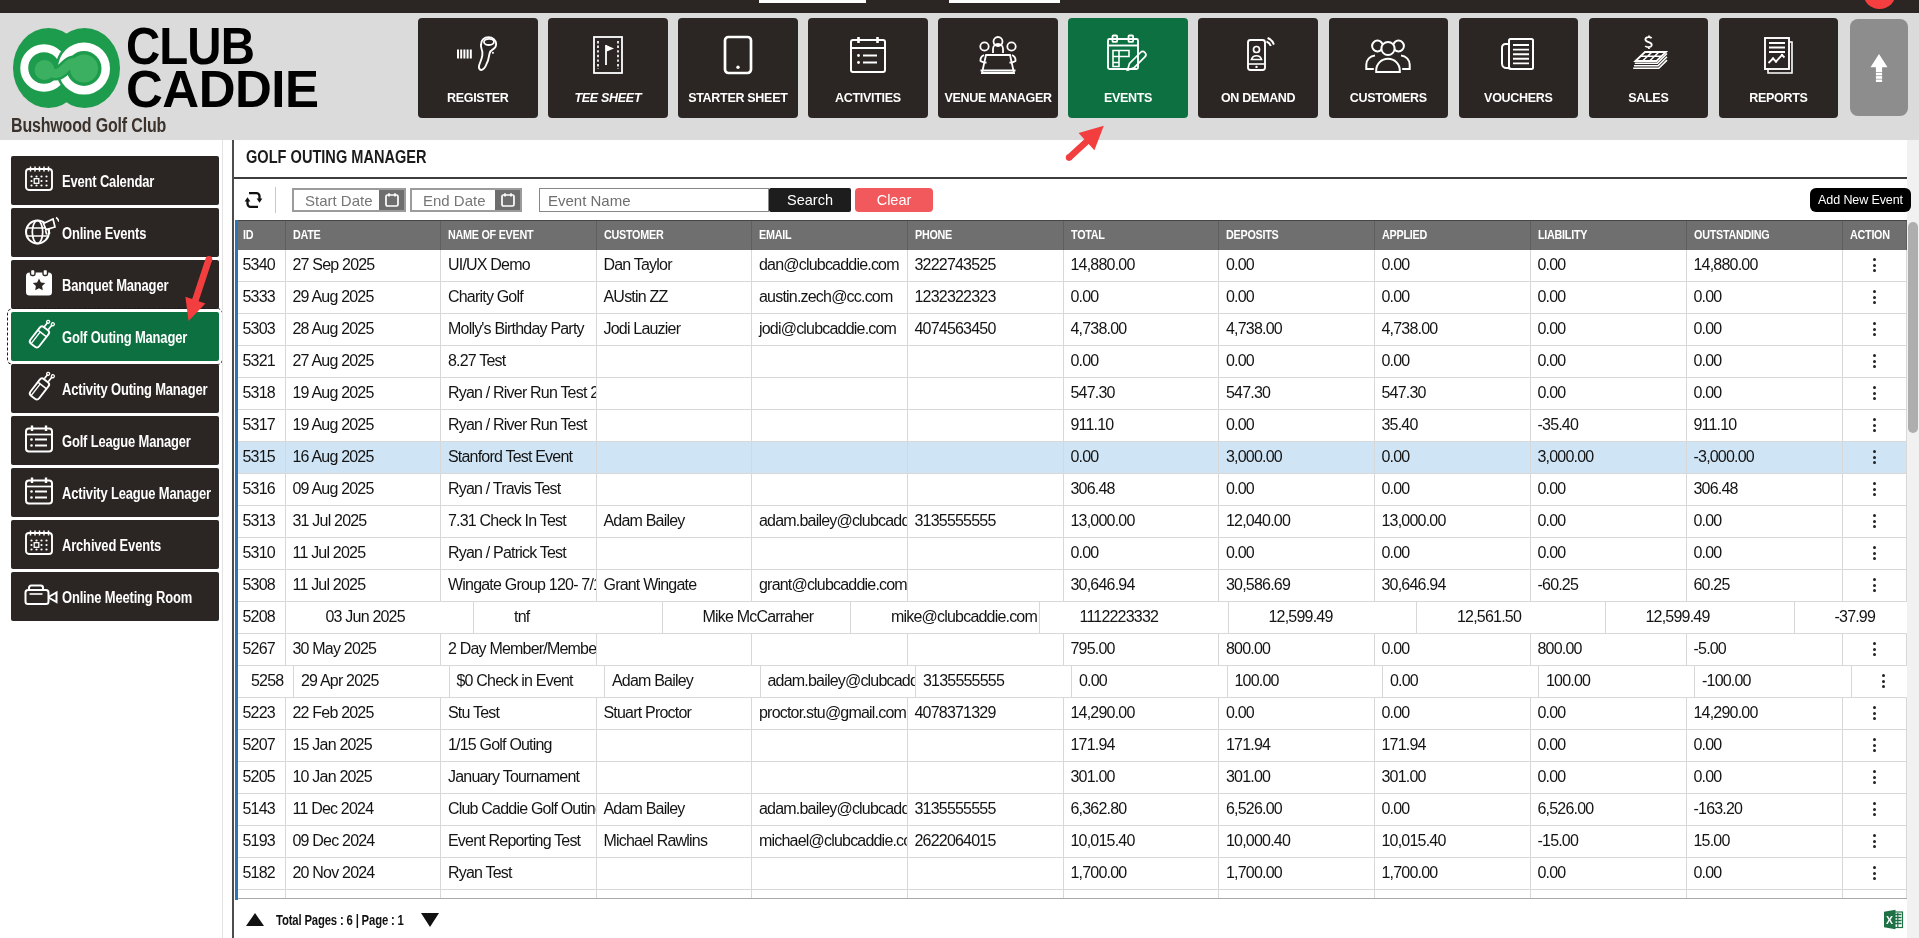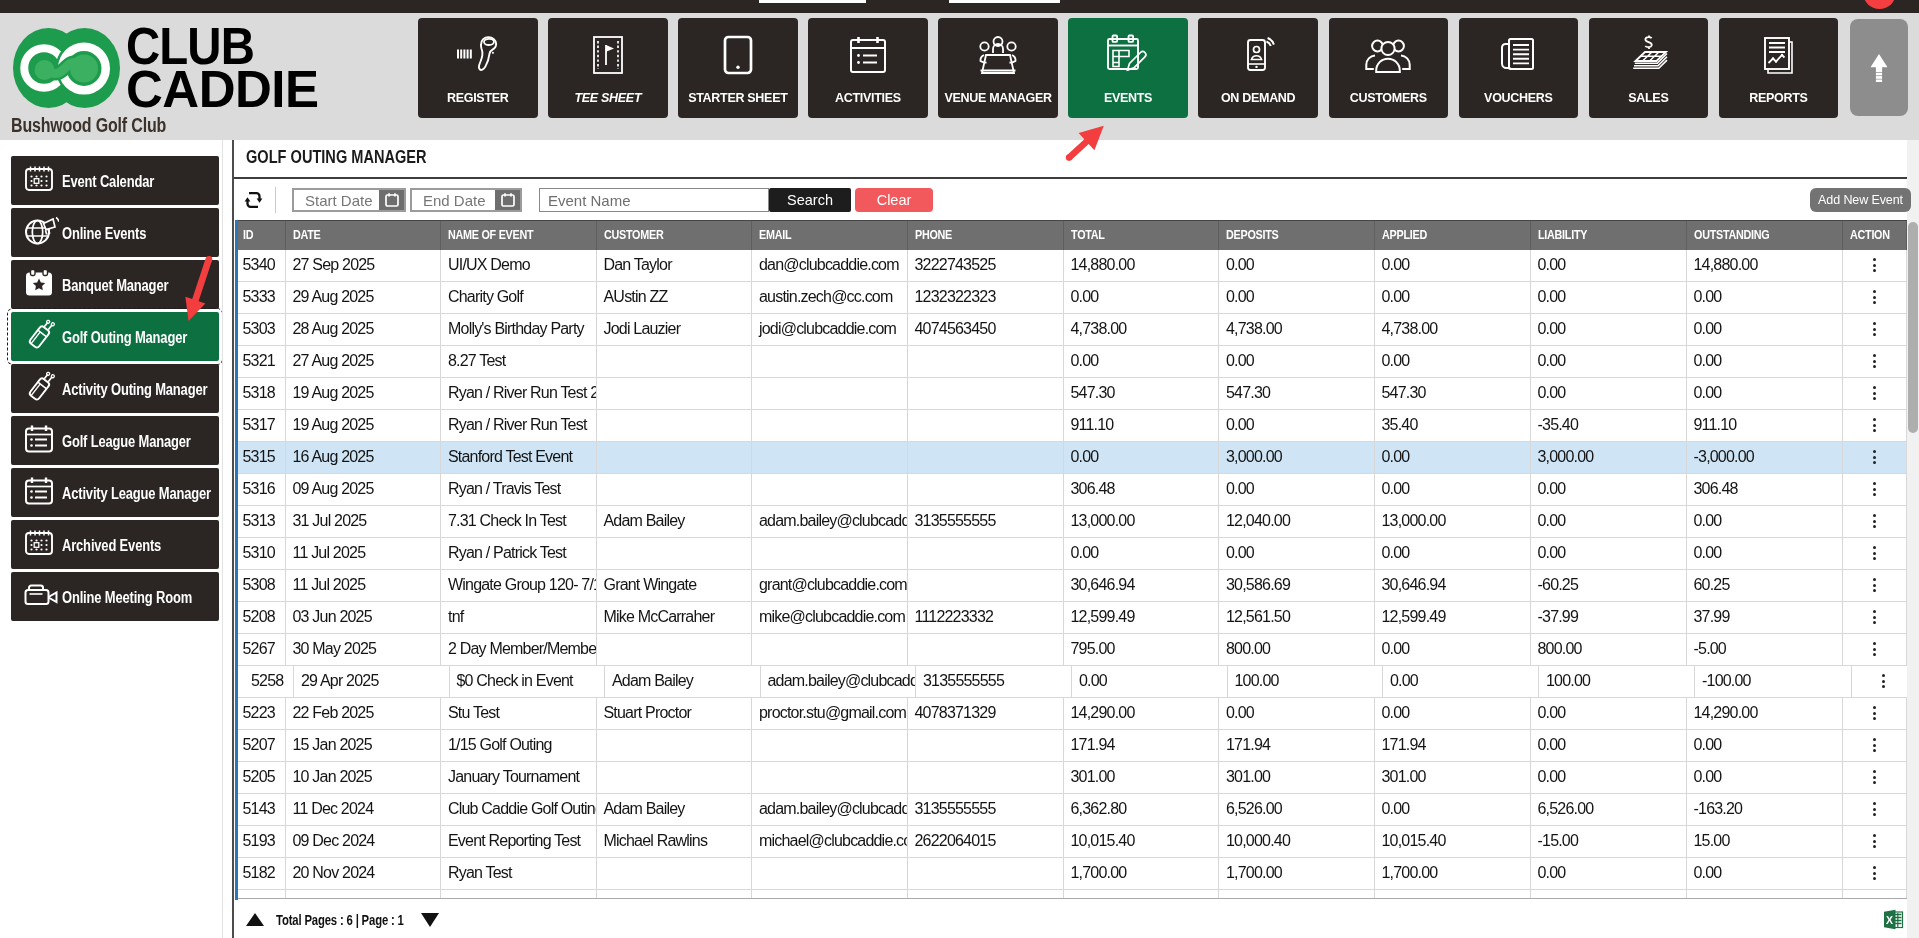--- a/index.html
+++ b/index.html
@@ -337,21 +337,21 @@
 </svg>
     </span>
 </div>
 <div class="a" style="left:539px;top:187.5px;width:230px;height:24px;border:1px solid #888;background:#fff;">
 <span style="position:absolute;left:8px;top:50%;transform:translateY(-50%);font-size:15px;color:#6e6e6e;">Event Name</span>
   </div>
 <div class="a" style="left:769px;top:187.5px;width:82px;height:24px;background:#1d1d1d;border-radius:2px;color:#fff;
 display:flex;align-items:center;justify-content:center;font-size:14.5px;font-weight:400;">Search</div>
 <div class="a" style="left:855px;top:187.5px;width:78px;height:24px;background:#f2595c;border-radius:4px;color:#fff;
 display:flex;align-items:center;justify-content:center;font-size:14.5px;">Clear</div>
-<div class="a" style="left:1810px;top:188px;width:101px;height:24px;background:#737373;border-radius:6px;color:#fff;z-index:3;
+<div class="a" style="left:1810px;top:188px;width:101px;height:24px;background:#000000;border-radius:6px;color:#fff;z-index:3;
 display:flex;align-items:center;justify-content:center;font-size:12.5px;letter-spacing:-0.1px;">Add New Event</div>
 <div class="a" style="left:235.5px;top:219.5px;width:1671.5px;">
 <div class="a" style="left:-0.5px;top:0;width:3px;height:680px;background:#2e75b6;z-index:5;"></div>
 <div class="hrow" style="display:flex;width:100%;height:30px;background:#6f6f6f;border-top:1.5px solid #454545;padding-left:2.5px;">
 <div class="hcell" style="width:47.5px;">
         <span>ID</span>
       </div>
 <div class="hcell" style="width:155.5px;">
         <span>DATE</span>
       </div>
@@ -599,21 +599,21 @@
 <div class="cell" style="width:156px;">-60.25</div>
 <div class="cell" style="width:156.5px;">60.25</div>
 <div class="cell" style="width:64px;padding-left:0;">
         <span class="dots">
           <i></i>
           <i></i>
           <i></i>
         </span>
       </div>
 </div>
-<div class="trow" style="padding-left:2.5px;">
+<div class="trow" style="padding-left:2.5px;gap:33px;">
 <div class="cell" style="width:47.5px;">5208</div>
 <div class="cell" style="width:155.5px;">03 Jun 2025</div>
 <div class="cell" style="width:155.5px;">tnf</div>
 <div class="cell" style="width:155.5px;">Mike McCarraher</div>
 <div class="cell" style="width:155.5px;">mike@clubcaddie.com</div>
 <div class="cell" style="width:156px;">1112223332</div>
 <div class="cell" style="width:155.5px;">12,599.49</div>
 <div class="cell" style="width:155.5px;">12,561.50</div>
 <div class="cell" style="width:156px;">12,599.49</div>
 <div class="cell" style="width:156px;">-37.99</div>

